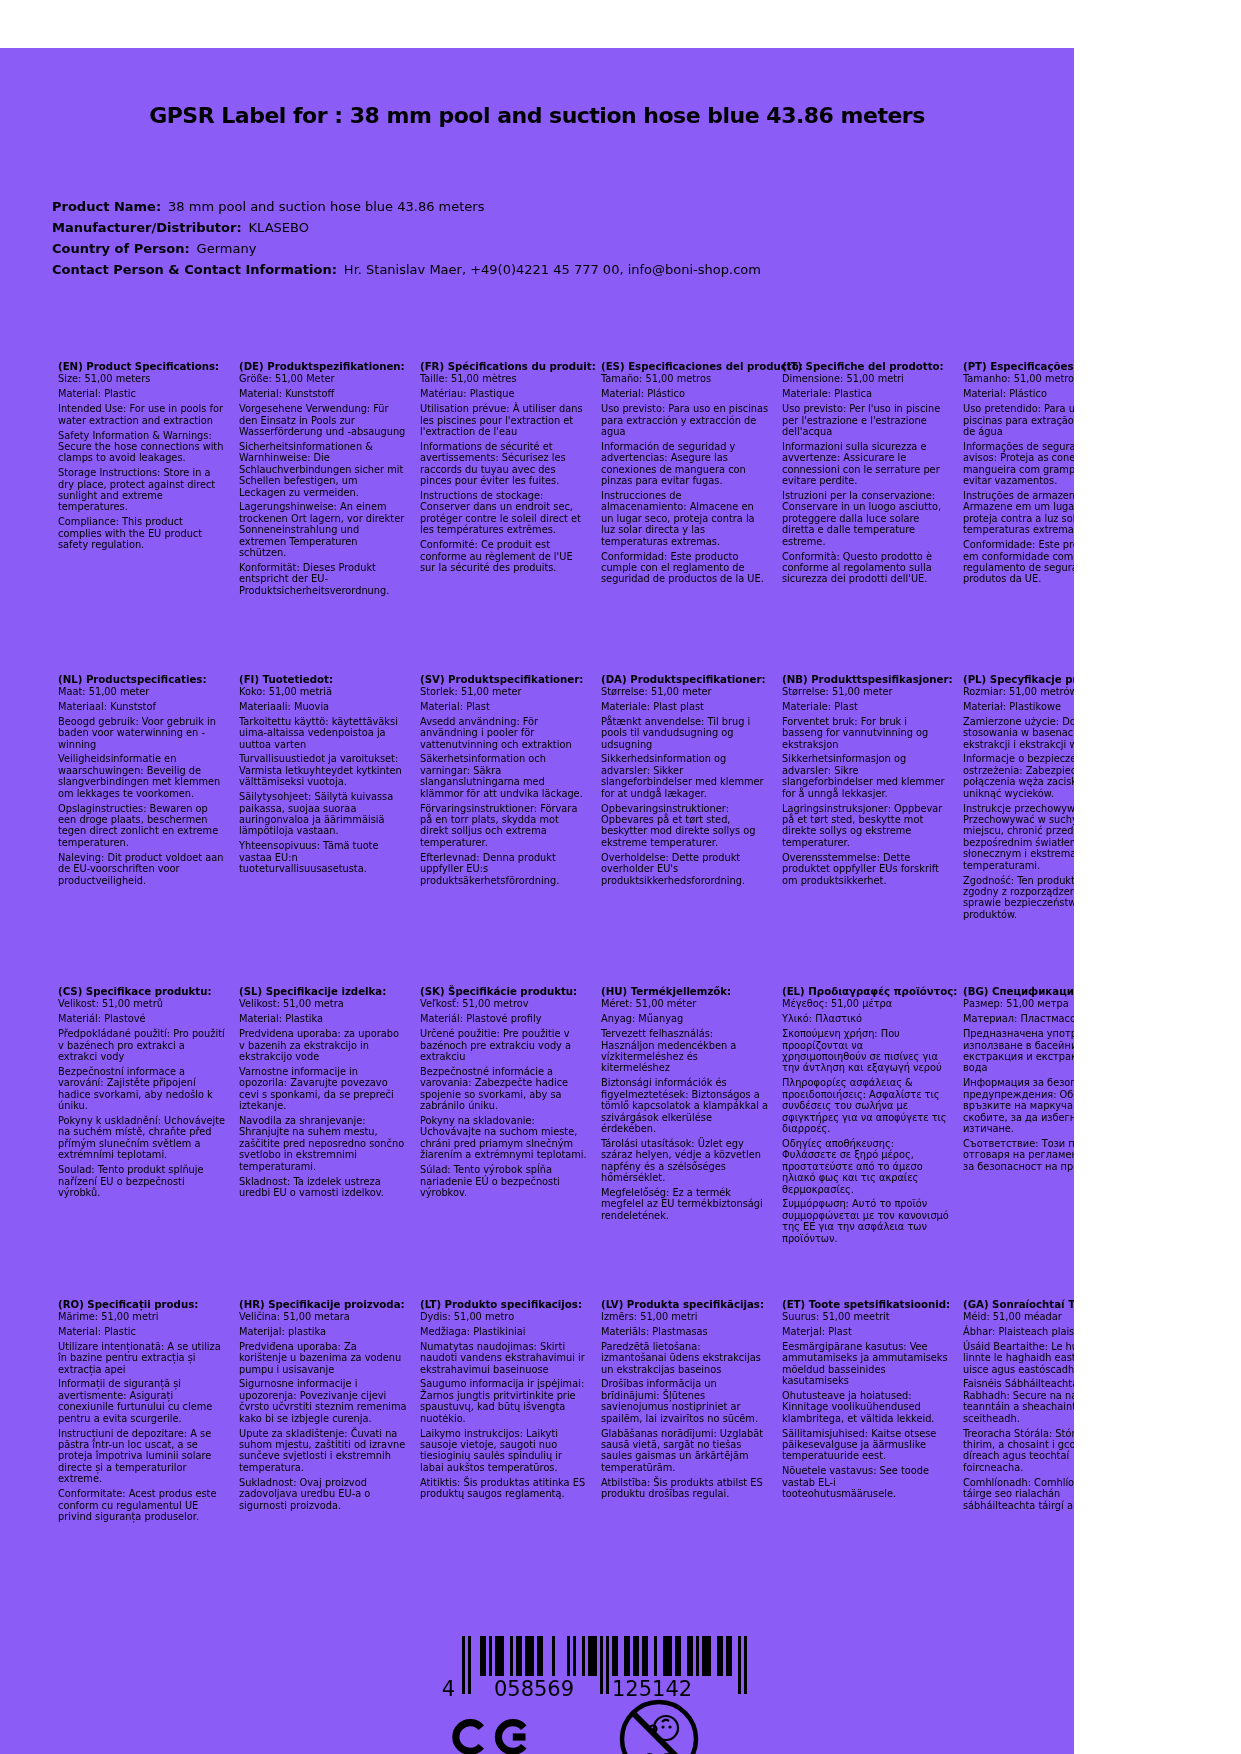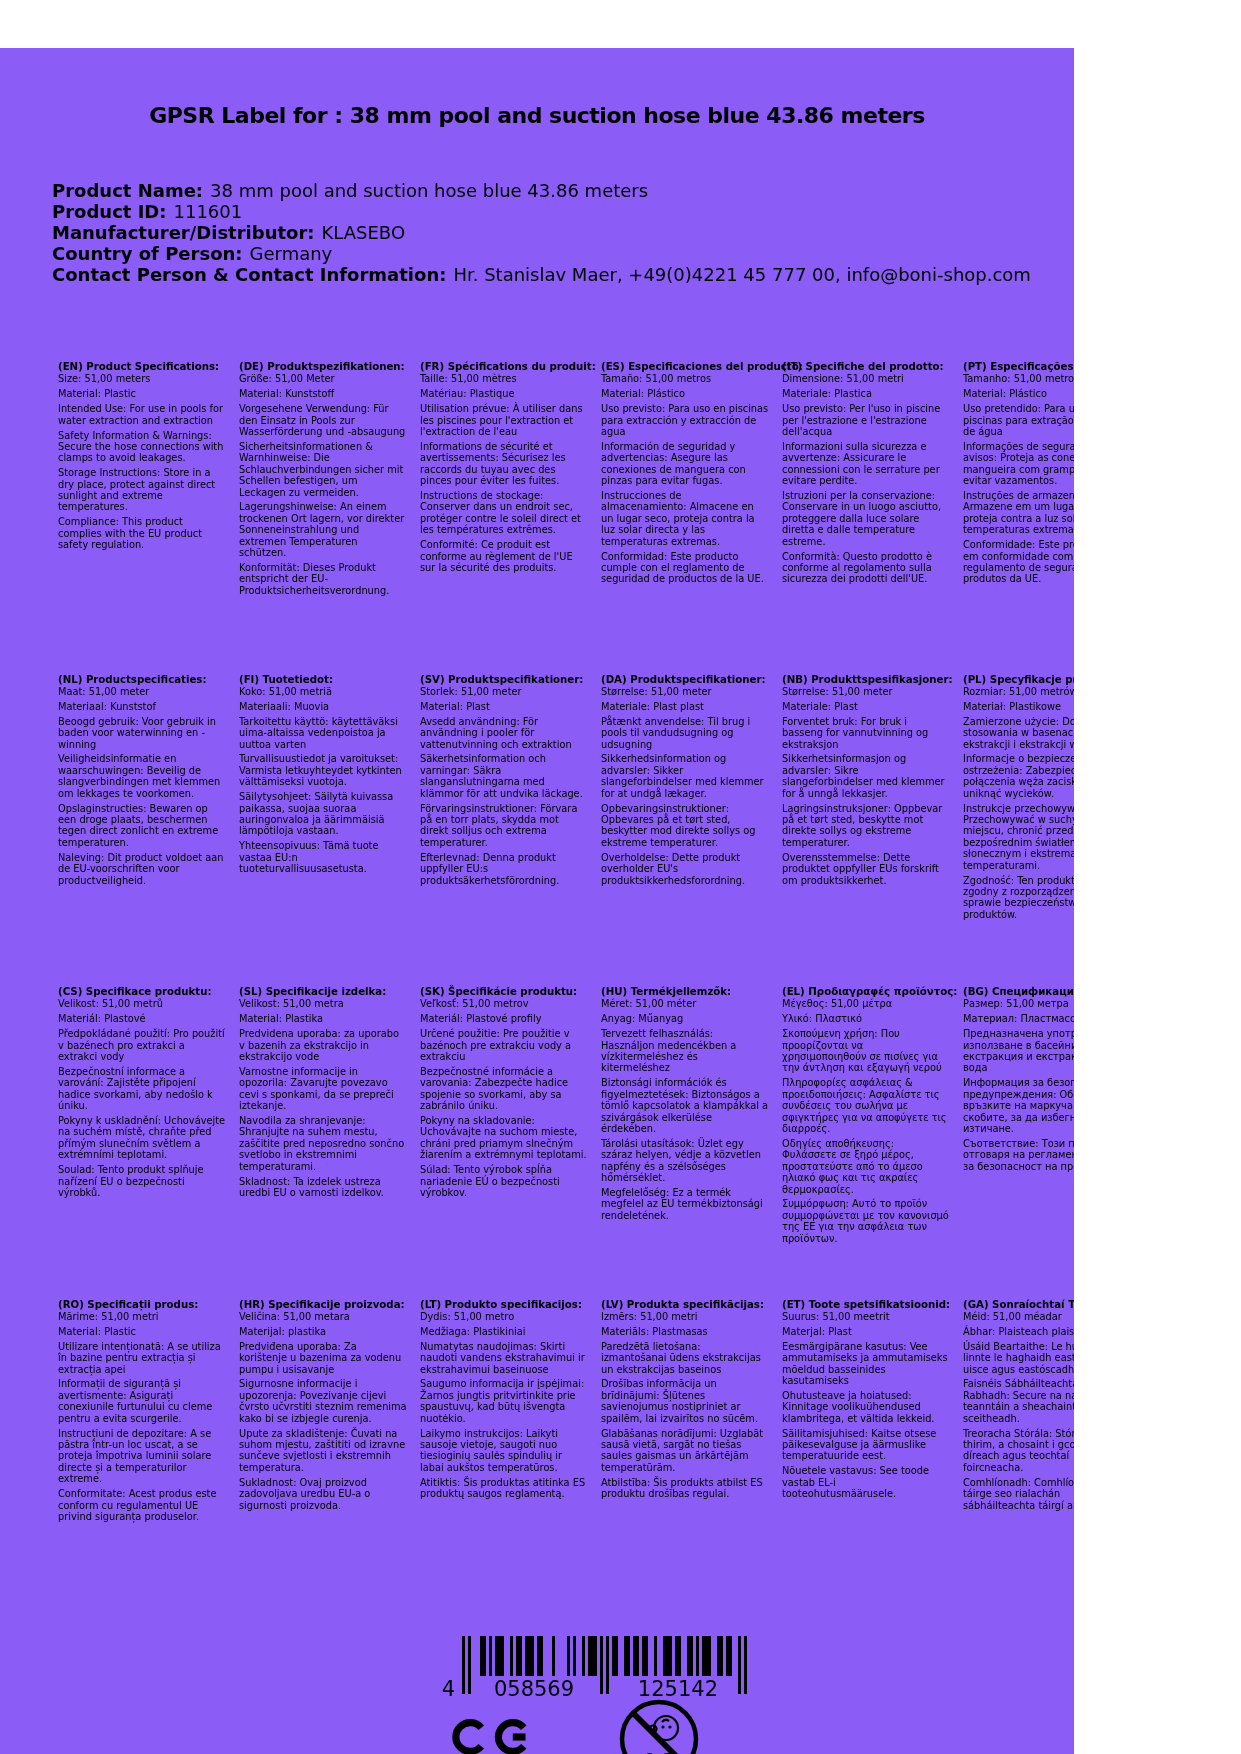--- a/index.html
+++ b/index.html
@@ -1,49 +1,48 @@
 <!DOCTYPE html>
 <html><head>
 <meta charset="utf-8">
 <style>
   html,body{margin:0;padding:0;background:#fff;}
   .page{position:relative;width:1074px;height:1754px;background:#8b5cf6;overflow:hidden;
         font-family:"DejaVu Sans","Liberation Sans",sans-serif;color:#000;margin-top:48px;}
   .title{position:absolute;top:55px;left:0;width:100%;text-align:center;
          font-size:22px;font-weight:bold;letter-spacing:-0.5px;}
-  .product-info{position:absolute;left:52px;top:132px;font-size:18px;line-height:21px;}
+  .product-info{position:absolute;left:52px;top:148px;font-size:13px;line-height:21px;}
   .pi-label{font-weight:bold;}
   .pi-value{margin-left:7px;}
   .lang-grid{position:absolute;left:58px;top:313px;width:1153px;
              display:grid;grid-template-columns:repeat(6,168px);column-gap:13px;
              grid-template-rows:repeat(4,312.5px);}
   .lang-block{font-size:9.8px;line-height:11.4px;overflow:visible;}
   .lb-header{font-weight:bold;font-size:10.2px;white-space:nowrap;}
   .lang-block p{margin:3.5px 0 0 0;}
   .lang-block p:first-of-type{margin-top:1px;}
   .barcode-wrap{position:absolute;left:0;top:0;}
   #barcode-svg{position:absolute;left:462px;top:1588px;}
   .bc-digit{position:absolute;top:1630px;font-size:21px;line-height:22px;
             font-family:"DejaVu Sans","Liberation Sans",sans-serif;}
   .bc-first{left:425px;width:30px;text-align:right;}
   .bc-left{left:471px;width:126px;text-align:center;}
-  .bc-right{left:592px;width:126px;text-align:right;}
+  .bc-right{left:612px;width:126px;text-align:left;}
   .ce-mark{position:absolute;left:452px;top:1660px;}
   .age-warning{position:absolute;left:618px;top:1650px;}
 </style>
 </head>
 <body>
 
 <div class="page">
 
   <div class="title">GPSR Label for : 38 mm pool and suction hose blue 43.86 meters</div>
 
   <div class="product-info" id="product-info">
       <div><span class="pi-label">Product Name:</span><span class="pi-value">38 mm pool and suction hose blue 43.86 meters</span></div>
-      <div><span class="pi-label">Product ID:</span><span class="pi-value">111601</span></div>
       <div><span class="pi-label">Manufacturer/Distributor:</span><span class="pi-value">KLASEBO</span></div>
       <div><span class="pi-label">Country of Person:</span><span class="pi-value">Germany</span></div>
       <div><span class="pi-label">Contact Person &amp; Contact Information:</span><span class="pi-value">Hr. Stanislav Maer, +49(0)4221 45 777 00, info@boni-shop.com</span></div>
     </div>
 
   <div class="lang-grid" id="lang-grid">
       <div class="lang-block">
         <div class="lb-header">(EN) Product Specifications:</div>
         <p>Size: 51,00 meters</p>
         <p>Material: Plastic</p>

